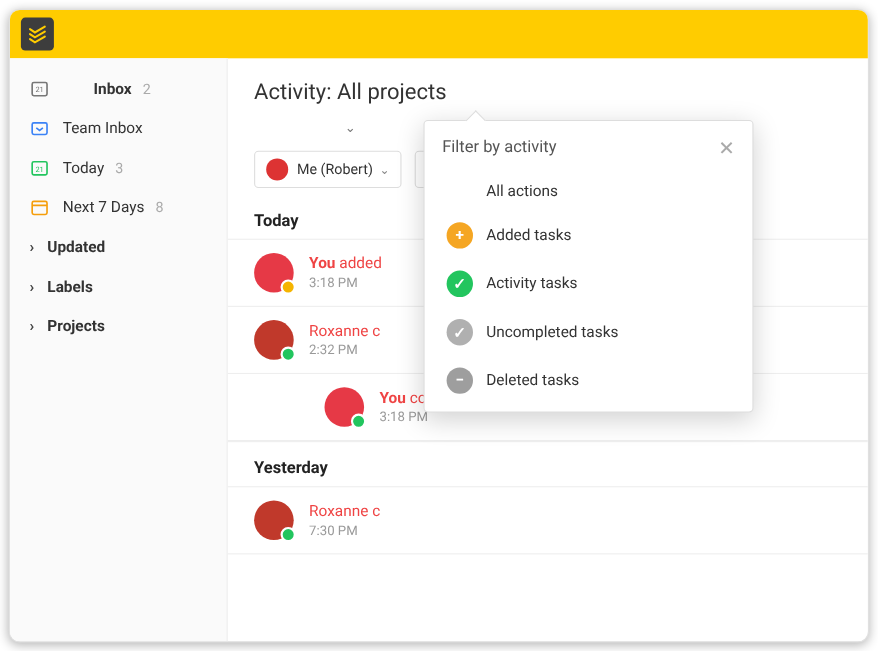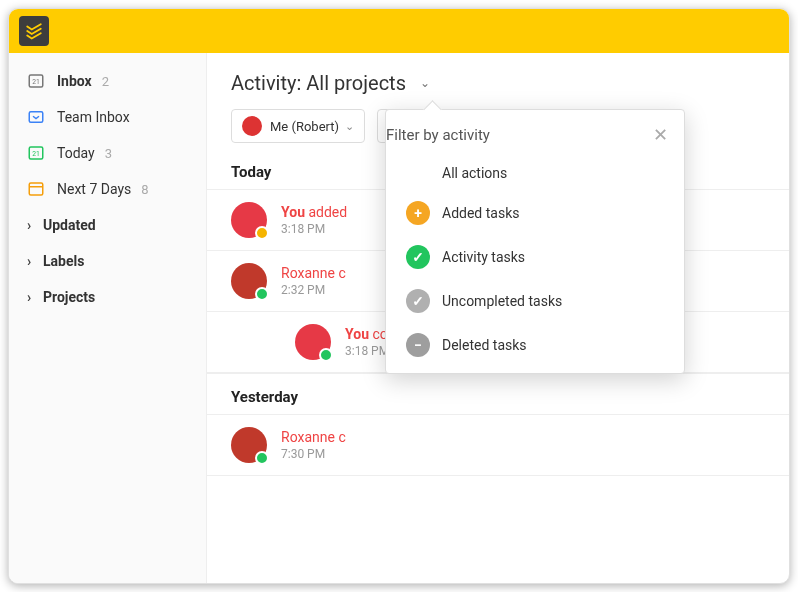--- a/index.html
+++ b/index.html
@@ -54,21 +54,21 @@
   .side-item {
     display: flex;
     align-items: center;
     gap: 10px;
     padding: 8px 18px;
     font-size: 14px;
     color: #333;
     cursor: pointer;
   }
   .side-item .count { color: #aaa; font-size: 13px; }
-  .side-item.bold .label { font-weight: 700; }
+  .side-item.bold .label { font-weight: 700; margin-left: 28px; }
   .side-icon { width: 20px; height: 20px; display:flex; align-items:center; font-size:12px;}
   .ic-inbox { color:#555; }
   .ic-team { color:#3b82f6; }
   .ic-today { color:#22c55e; }
   .ic-week { color:#f59e0b; }
   .section-item {
     display: flex;
     align-items: center;
     gap: 8px;
     padding: 10px 14px;
@@ -85,21 +85,21 @@
     position: relative;
   }
   .main-header {
     display: flex;
     align-items: center;
     gap: 16px;
     padding: 0 24px 14px 24px;
     font-size: 20px;
     color: #333;
   }
-  .main-title { display:flex; align-items:center; gap: 14px;}
+  .main-title { display:flex; align-items:center; gap: 14px; flex-direction: column;}
   .header-chev { color:#777; font-size:12px; }
 
   .filters-row {
     display: flex;
     gap: 12px;
     padding: 0 24px 14px 24px;
   }
   .dropdown {
     border: 1px solid #ddd;
     border-radius: 4px;
@@ -172,22 +172,22 @@
     top: -7px; left: 40px;
     width: 12px; height: 12px;
     background: #fff;
     border-left: 1px solid #ddd;
     border-top: 1px solid #ddd;
     transform: rotate(45deg);
   }
   .popup-header {
     display: flex;
     justify-content: space-between;
-    align-items: center;
-    padding: 0 16px 10px 0;
+    align-items: flex-start;
+    padding: 0 16px 10px 16px;
     font-size: 15px;
     color: #555;
   }
   .close-x { color:#aaa; font-size: 18px; cursor: pointer; }
   .popup-search {
     margin: 0 16px 10px 16px;
   }
   .popup-search input {
     width: 100%;
     padding: 8px 10px;

